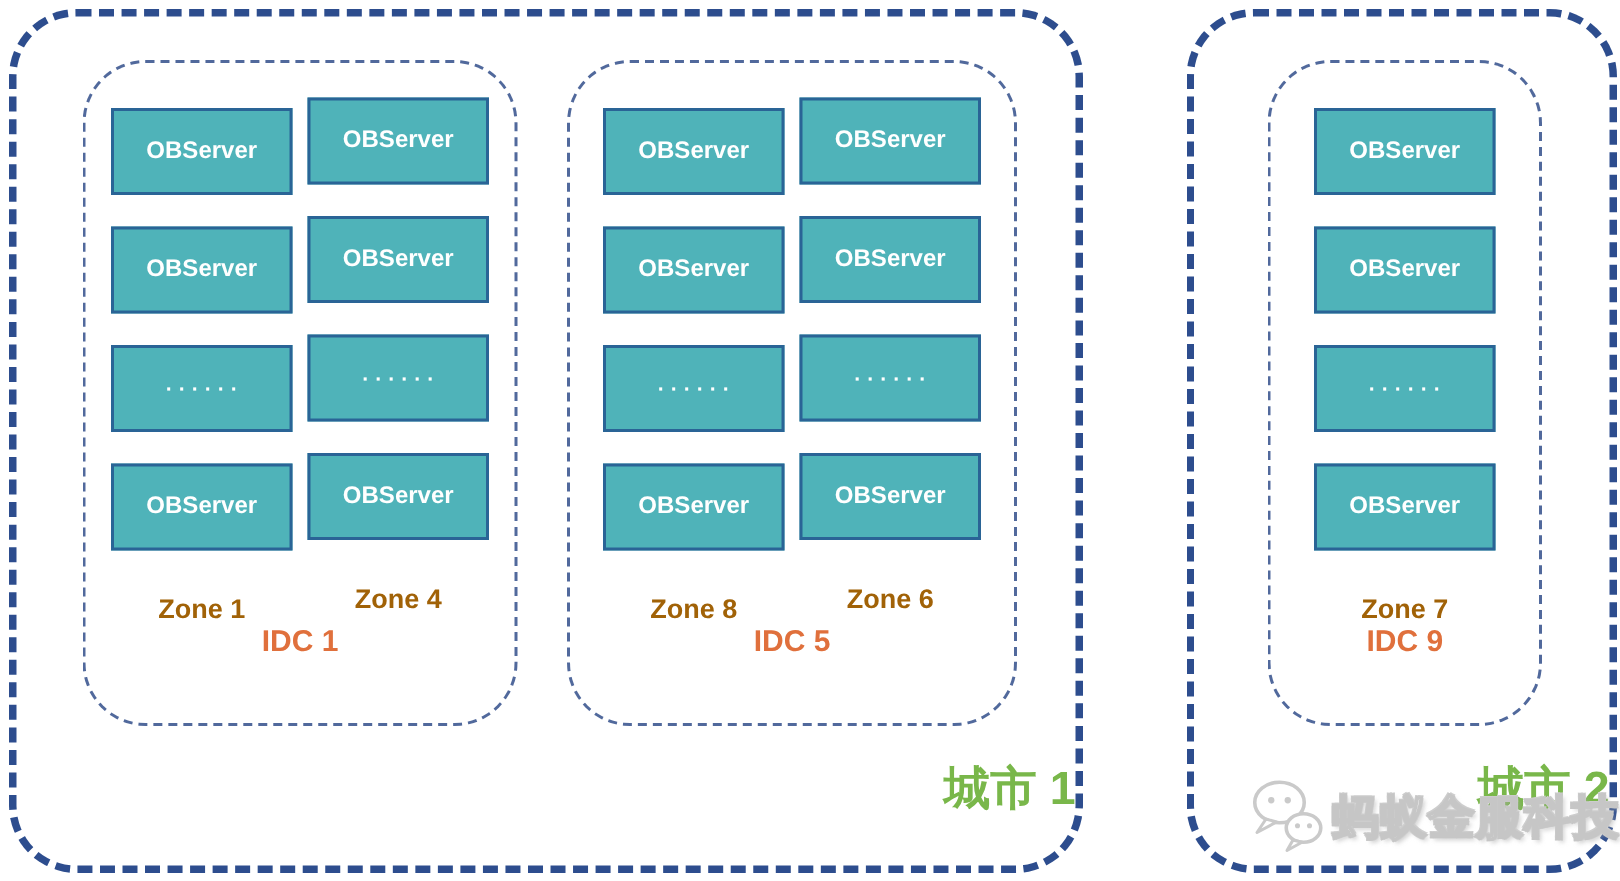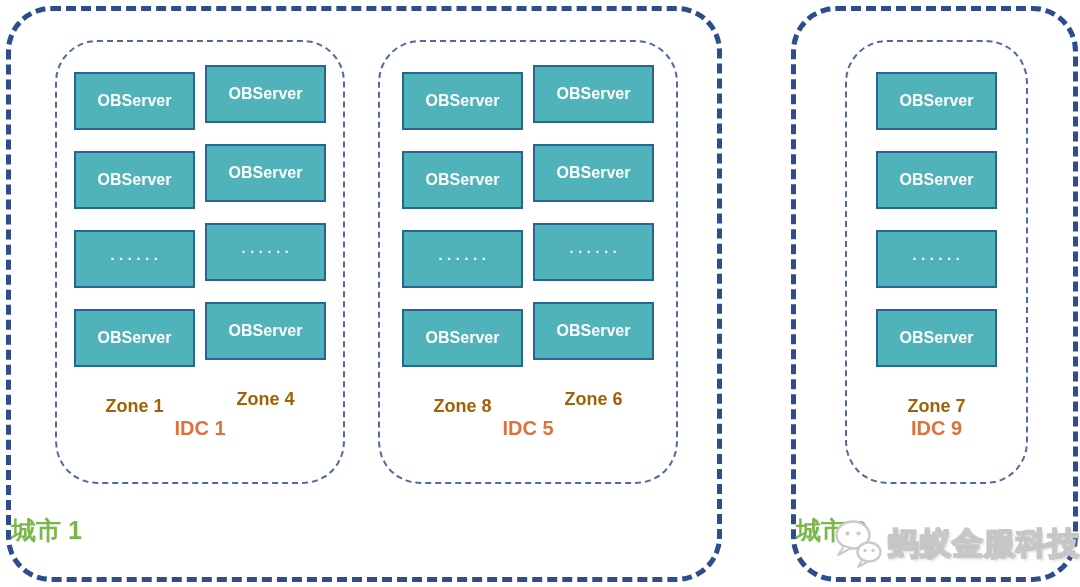--- a/index.html
+++ b/index.html
@@ -73,24 +73,24 @@
   }
   .idc-label {
     color: #e0703c;
     font-weight: bold;
     font-size: 20px;
   }
   .city-label {
     position: absolute;
     left: 0; right: 0;
     bottom: 30px;
-    text-align: left;
+    text-align: right;
     color: #79b74a;
     font-weight: bold;
-    font-size: 25px;
+    font-size: 31px;
   }
 
   
   .watermark {
     position: absolute;
     left: 834px;
     top: 514px;
     display: flex;
     align-items: center;
     gap: 4px;

